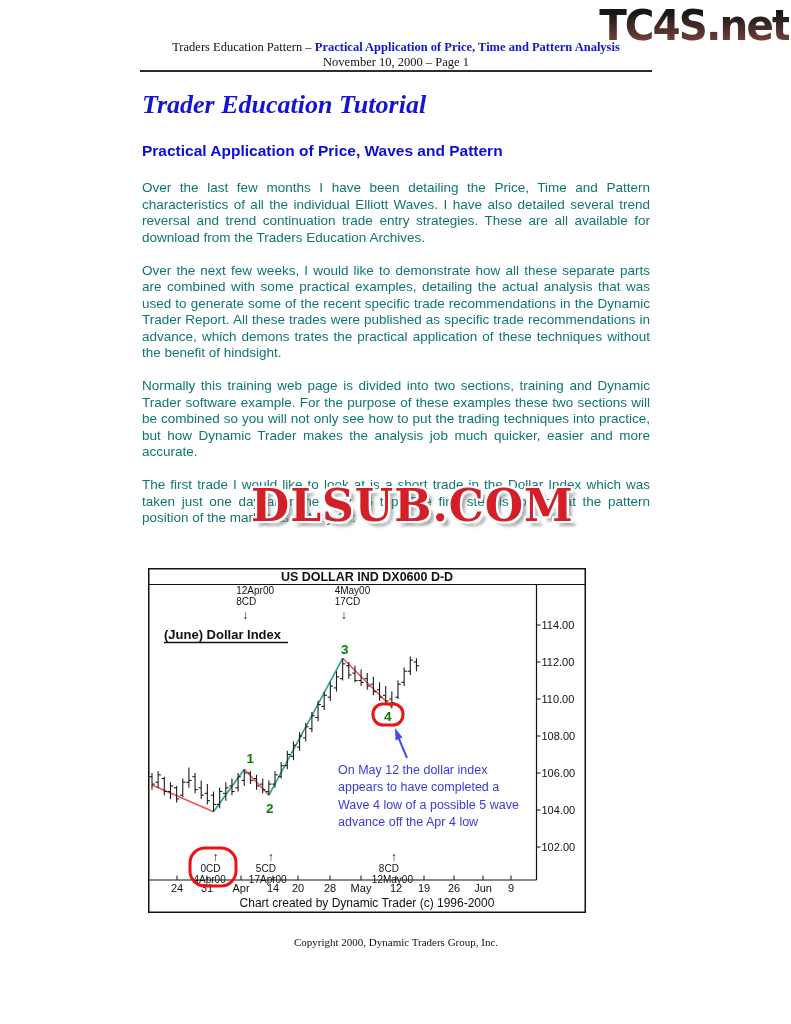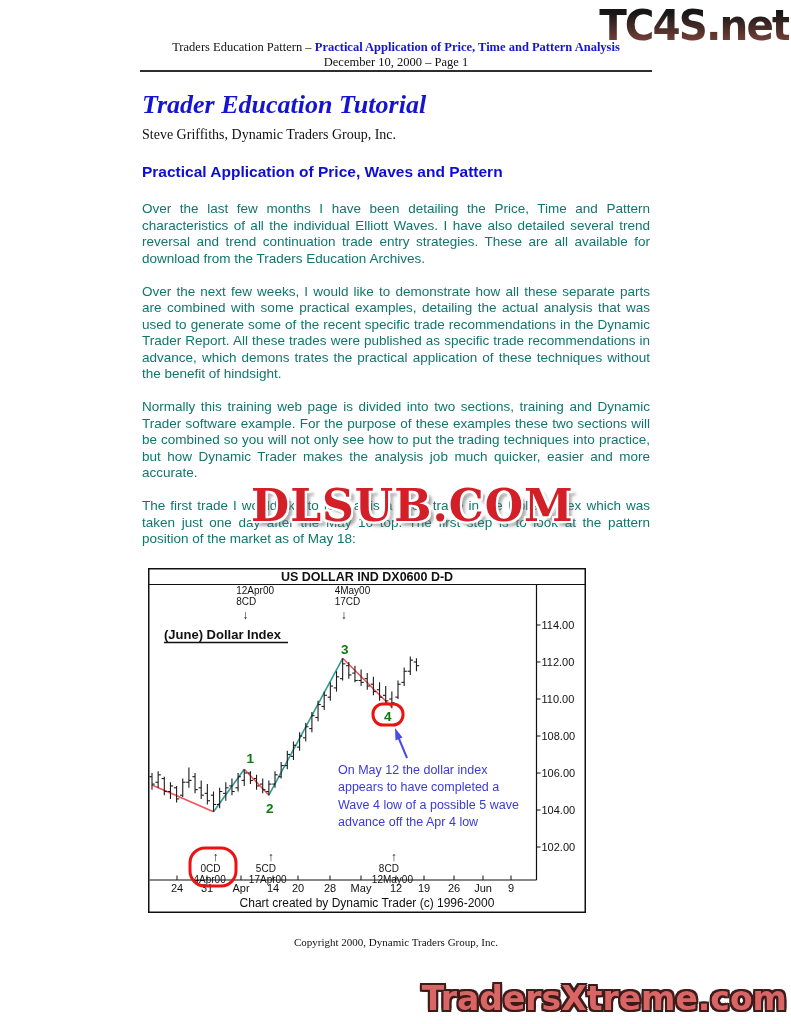--- a/index.html
+++ b/index.html
@@ -48,29 +48,28 @@
                        0 -2px 0 #3c1b1b,0 2px 0 #3c1b1b,-2px 0 0 #3c1b1b,2px 0 0 #3c1b1b,
                        0 0 6px #ffffff,0 0 8px #ffffff;}
 </style>
 </head>
 <body>
 
 <div id="page">
 
   <div class="doc-header">
     <div><span>Traders Education Pattern – </span><span class="blue">Practical Application of Price, Time and Pattern Analysis</span></div>
-    <div>December 10, 2000 – Page 1</div>
+    <div>November 10, 2000 – Page 1</div>
   </div>
   <div class="header-rule"></div>
 
   <div class="tc4s">TC4S.net</div>
 
   <div class="article">
     <h1 class="title">Trader Education Tutorial</h1>
-    <div class="byline">Steve Griffiths, Dynamic Traders Group, Inc.</div>
     <h2 class="heading">Practical Application of Price, Waves and Pattern</h2>
     <p class="first">Over the last few months I have been detailing the Price, Time and Pattern characteristics of all the individual Elliott Waves. I have also detailed several trend reversal and trend continuation trade entry strategies. These are all available for download from the Traders Education Archives.</p>
     <p>Over the next few weeks, I would like to demonstrate how all these separate parts are combined with some practical examples, detailing the actual analysis that was used to generate some of the recent specific trade recommendations in the Dynamic Trader Report. All these trades were published as specific trade recommendations in advance, which demons trates the practical application of these techniques without the benefit of hindsight.</p>
     <p>Normally this training web page is divided into two sections, training and Dynamic Trader software example. For the purpose of these examples these two sections will be combined so you will not only see how to put the trading techniques into practice, but how Dynamic Trader makes the analysis job much quicker, easier and more accurate.</p>
     <p>The first trade I would like to look at is a short trade in the Dollar Index which was taken just one day after the May 16 top. The first step is to look at the pattern position of the market as of May 18:</p>
   </div>
 
   <div class="dlsub">DLSUB.COM</div>
 
   <div class="chart-wrap">
@@ -305,15 +304,14 @@
           <text x="190" y="240.6" font-family="Liberation Sans, sans-serif" fill="#3a3ad6" font-size="12.5">Wave 4 low of a possible 5 wave</text>
           <text x="190" y="257.9" font-family="Liberation Sans, sans-serif" fill="#3a3ad6" font-size="12.5">advance off the Apr 4 low</text>
           <line x1="259" y1="190" x2="249" y2="166" stroke="#4a4ae8" stroke-width="2"></line>
           <polygon points="247,160 254.5,169.5 247.5,172.5" fill="#4a4ae8"></polygon>
         </g>
       </svg>
   </div>
 
   <div class="copyright">Copyright 2000, Dynamic Traders Group, Inc.</div>
 
-  <div class="txtreme">TradersXtreme.com</div>
 
 </div>
 
 </body></html>

